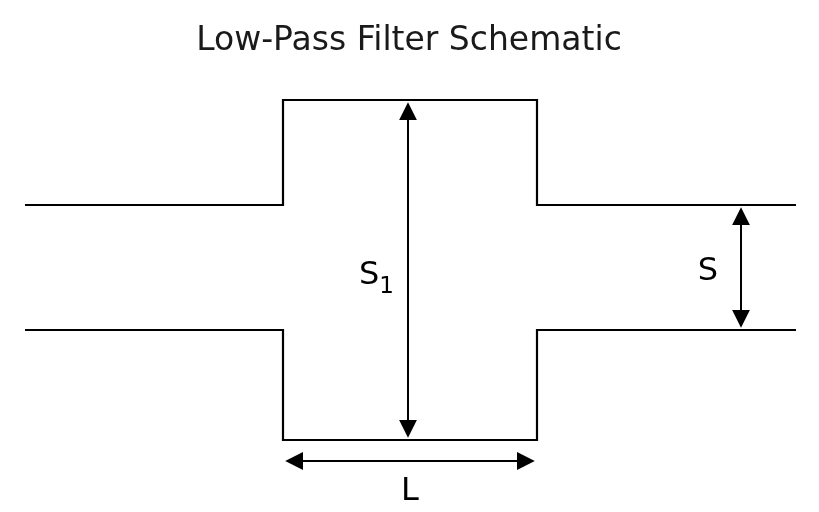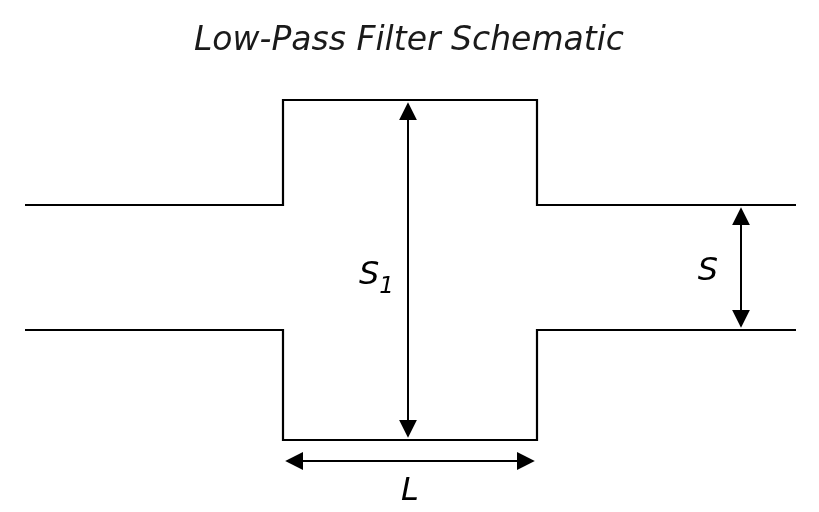--- a/index.html
+++ b/index.html
@@ -7,21 +7,20 @@
     padding: 0;
     background: #ffffff;
     font-family: "DejaVu Sans", "Liberation Sans", sans-serif;
   }
   .canvas {
     position: relative;
     width: 819px;
     height: 512px;
     background: #ffffff;
     overflow: hidden;
-    font-style: italic;
   }
   svg {
     display: block;
   }
   .outline {
     fill: none;
     stroke: #000000;
     stroke-width: 2.2;
     stroke-linejoin: miter;
   }

